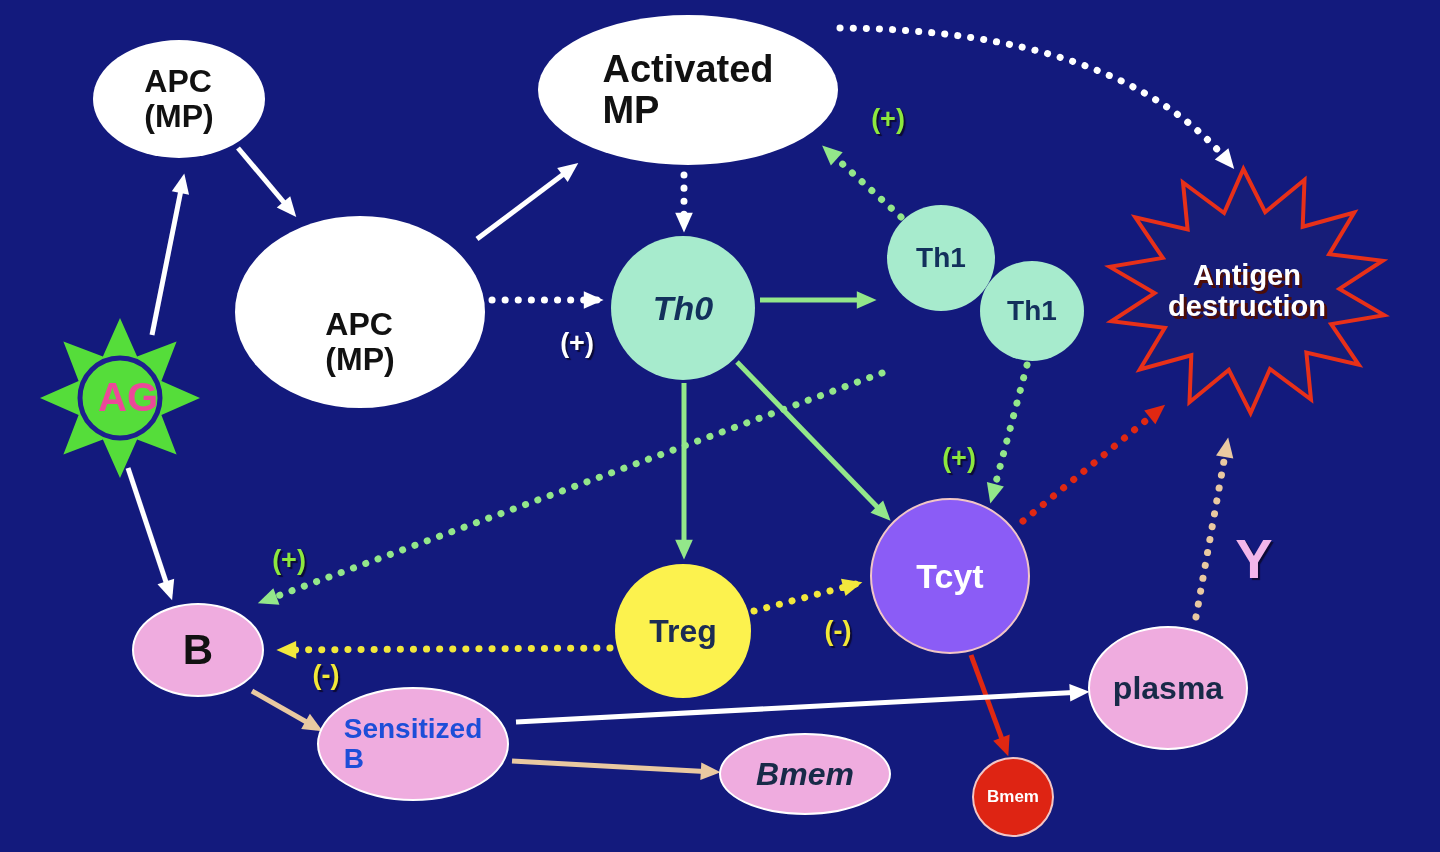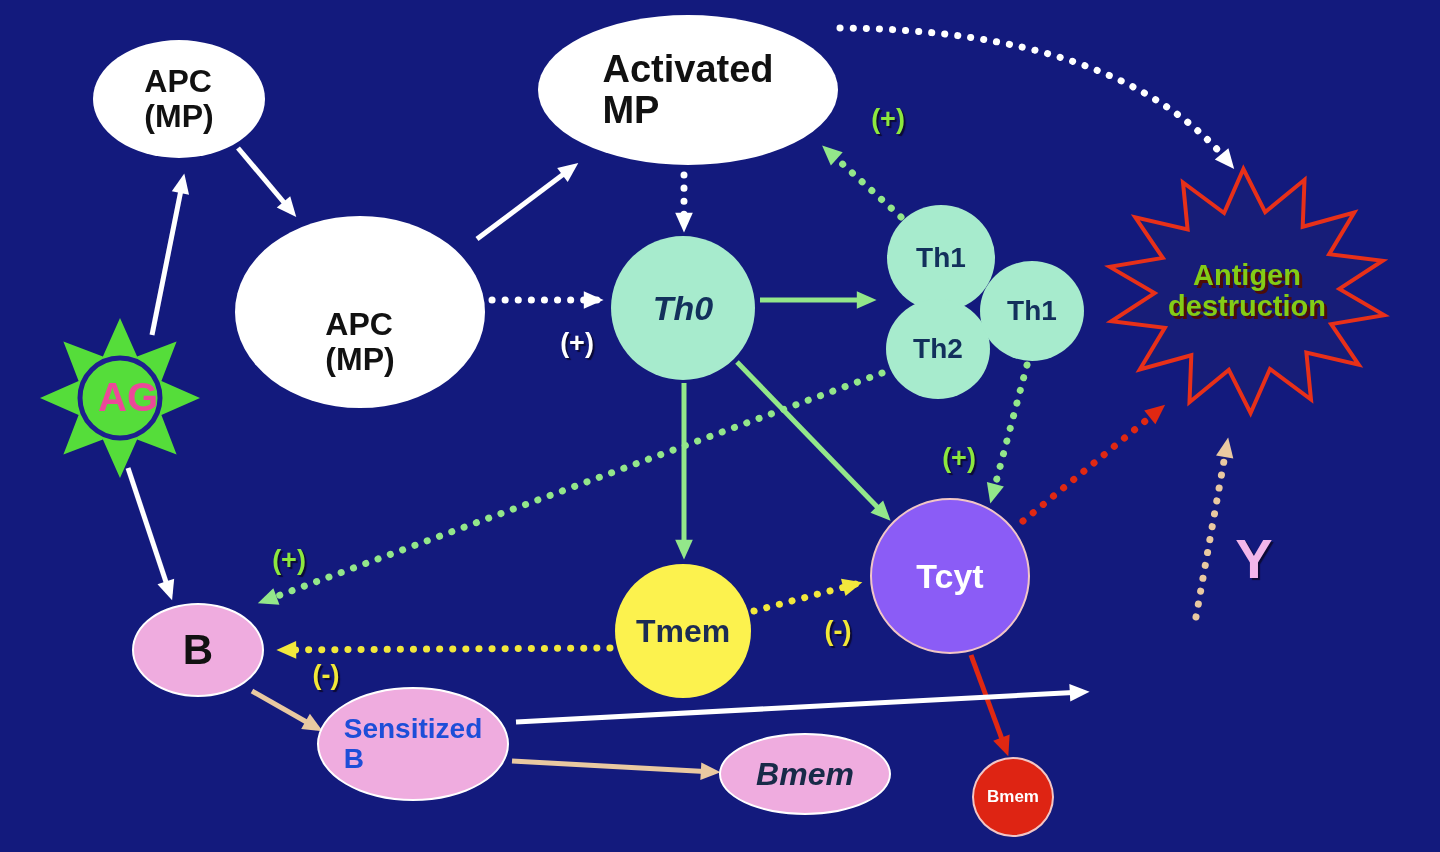--- a/index.html
+++ b/index.html
@@ -62,31 +62,31 @@
     </svg>
   <div id="overlay">
       <div class="node" style="left: 93px; top: 40px; width: 172px; height: 118px; background: rgb(255, 255, 255); color: rgb(17, 17, 17); font-size: 32px;"><span>APC
 (MP)</span></div>
       <div class="node" style="left: 538px; top: 15px; width: 300px; height: 150px; background: rgb(255, 255, 255); color: rgb(17, 17, 17); font-size: 38px;"><span>Activated
 MP</span></div>
       <div class="node" style="left: 235px; top: 216px; width: 250px; height: 192px; background: rgb(255, 255, 255); color: rgb(17, 17, 17); font-size: 32px; padding-top: 60px;"><span>APC
 (MP)</span></div>
       <div class="node" style="left: 611px; top: 236px; width: 144px; height: 144px; background: rgb(167, 235, 205); color: rgb(19, 48, 92); font-size: 34px; font-style: italic;"><span>Th0</span></div>
       <div class="node" style="left: 887px; top: 205px; width: 108px; height: 106px; background: rgb(167, 235, 205); color: rgb(19, 48, 92); font-size: 28px;"><span>Th1</span></div>
-      <div class="node" style="left: 886px; top: 299px; width: 104px; height: 100px; background: rgb(167, 235, 205); color: rgb(19, 48, 92); font-size: 28px;"><span>Th2</span></div>
       <div class="node" style="left: 980px; top: 261px; width: 104px; height: 100px; background: rgb(167, 235, 205); color: rgb(19, 48, 92); font-size: 28px;"><span>Th1</span></div>
-      <div class="node" style="left: 615px; top: 564px; width: 136px; height: 134px; background: rgb(252, 242, 78); color: rgb(28, 44, 84); font-size: 32px;"><span>Tmem</span></div>
+      <div class="node" style="left: 615px; top: 564px; width: 136px; height: 134px; background: rgb(252, 242, 78); color: rgb(28, 44, 84); font-size: 32px;"><span>Treg</span></div>
       <div class="node" style="left: 870px; top: 498px; width: 160px; height: 156px; background: #8b5cf6; border: 2px solid rgb(242, 198, 198); color: rgb(255, 255, 255); font-size: 34px;"><span>Tcyt</span></div>
       <div class="node" style="left: 132px; top: 603px; width: 132px; height: 94px; background: rgb(239, 172, 223); border: 2px solid rgb(255, 255, 255); color: rgb(17, 17, 17); font-size: 42px;"><span>B</span></div>
       <div class="node" style="left: 317px; top: 687px; width: 192px; height: 114px; background: rgb(239, 172, 223); border: 2px solid rgb(255, 255, 255); color: #1d4ed8; font-size: 28px;"><span>Sensitized
 B</span></div>
       <div class="node" style="left: 719px; top: 733px; width: 172px; height: 82px; background: rgb(239, 172, 223); border: 2px solid rgb(255, 255, 255); color: rgb(24, 42, 72); font-size: 32px; font-style: italic;"><span>Bmem</span></div>
+      <div class="node" style="left: 1088px; top: 626px; width: 160px; height: 124px; background: rgb(239, 172, 223); border: 2px solid rgb(255, 255, 255); color: rgb(24, 42, 72); font-size: 32px;"><span>plasma</span></div>
       <div class="node" style="left: 972px; top: 757px; width: 82px; height: 80px; background: rgb(222, 36, 19); border: 2px solid rgb(242, 198, 198); color: rgb(255, 255, 255); font-size: 17px;"><span>Bmem</span></div>
       <div class="label" style="left: 128px; top: 398px; color: #ec4899; font-size: 40px;">AG</div>
-      <div class="label" style="left: 1247px; top: 291px; color: #84cc16; font-size: 29px; text-shadow: rgb(77, 13, 8) 3px 3px 0px;">Antigen
+      <div class="label" style="left: 1247px; top: 291px; color: #ffffff; font-size: 29px; text-shadow: rgb(77, 13, 8) 3px 3px 0px;">Antigen
 destruction</div>
       <div class="label" style="left: 577px; top: 344px; color: rgb(255, 255, 255); font-size: 27px; text-shadow: rgba(12, 10, 50, 0.95) 2px 2px 1px;">(+)</div>
       <div class="label" style="left: 888px; top: 120px; color: rgb(140, 232, 62); font-size: 27px; text-shadow: rgba(12, 10, 50, 0.95) 2px 2px 1px;">(+)</div>
       <div class="label" style="left: 289px; top: 561px; color: rgb(140, 232, 62); font-size: 27px; text-shadow: rgba(12, 10, 50, 0.95) 2px 2px 1px;">(+)</div>
       <div class="label" style="left: 959px; top: 459px; color: rgb(140, 232, 62); font-size: 27px; text-shadow: rgba(12, 10, 50, 0.95) 2px 2px 1px;">(+)</div>
       <div class="label" style="left: 326px; top: 676px; color: rgb(242, 232, 56); font-size: 27px; text-shadow: rgba(12, 10, 50, 0.95) 2px 2px 1px;">(-)</div>
       <div class="label" style="left: 838px; top: 632px; color: rgb(242, 232, 56); font-size: 27px; text-shadow: rgba(12, 10, 50, 0.95) 2px 2px 1px;">(-)</div>
       <div class="label" style="left: 1254px; top: 559px; color: rgb(242, 182, 234); font-size: 56px; text-shadow: rgba(12, 10, 50, 0.95) 2px 2px 1px;">Y</div>
     </div>
 </div>

